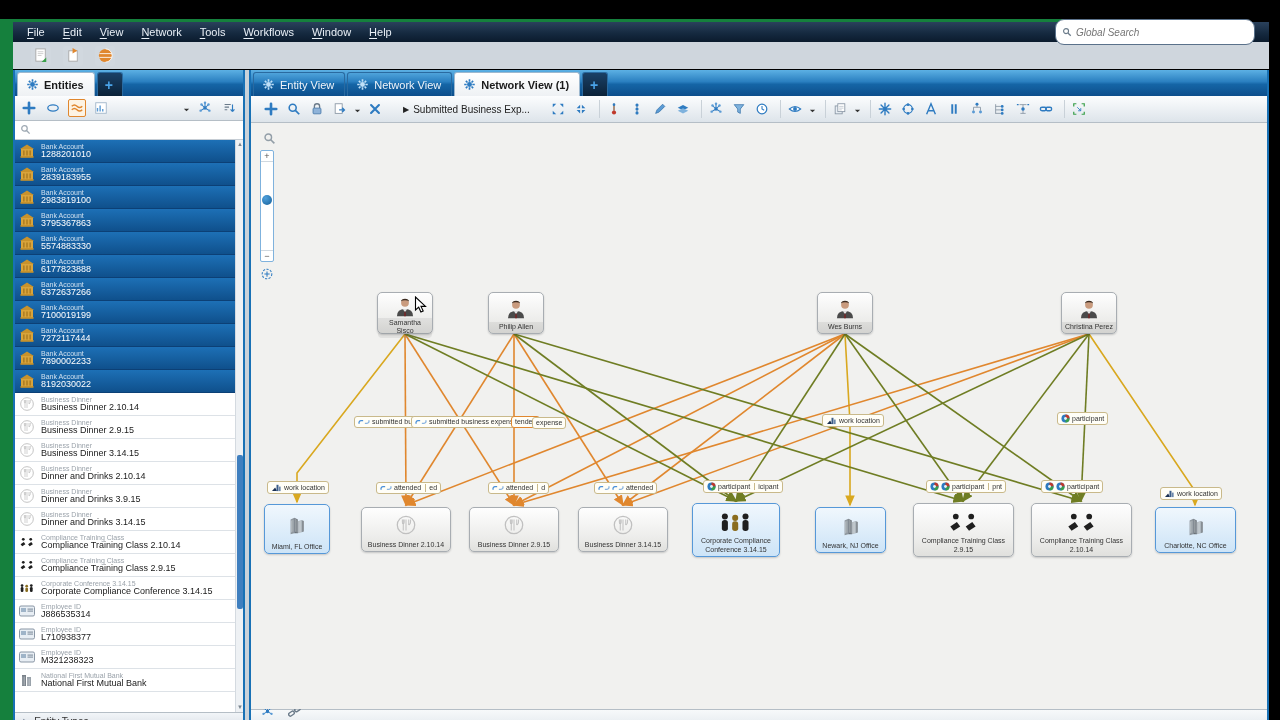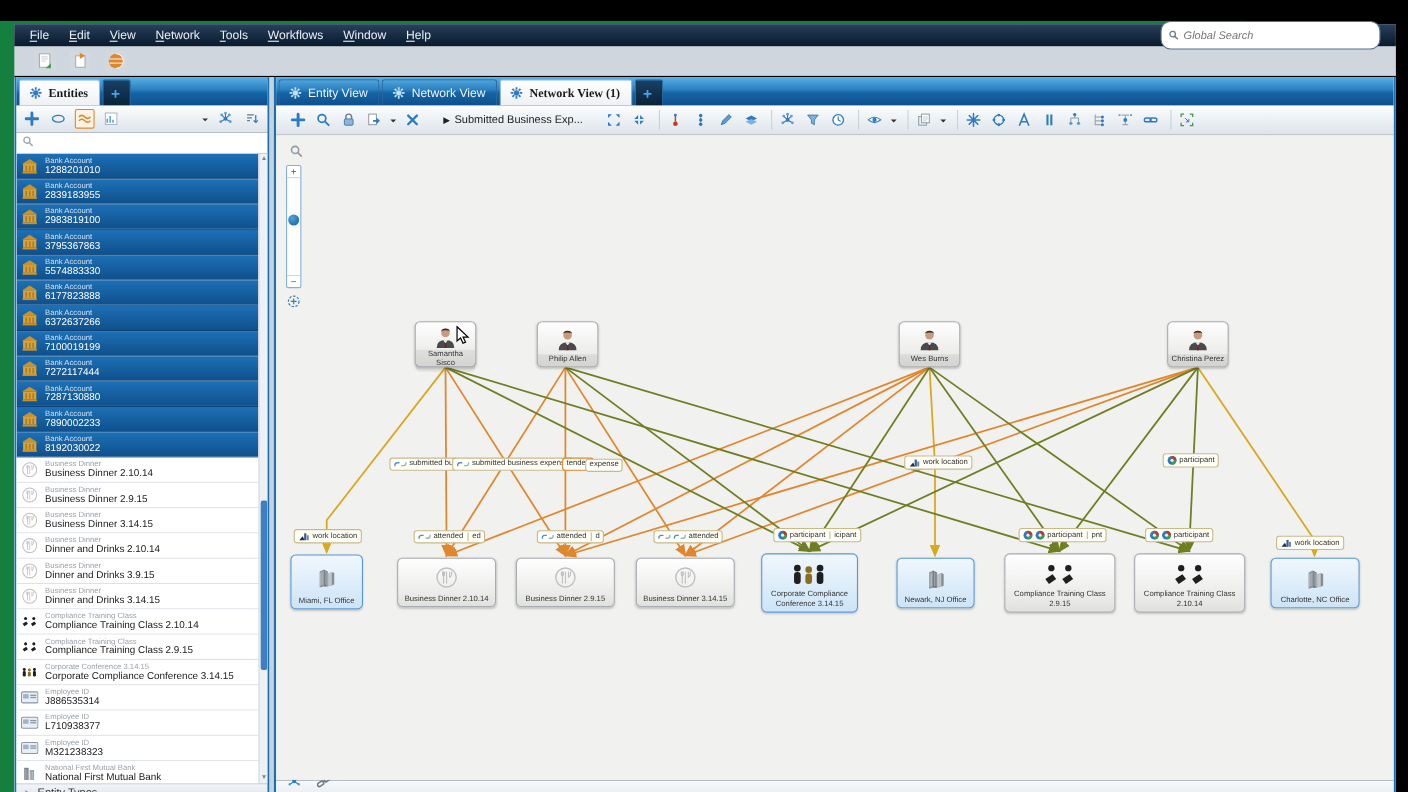--- a/index.html
+++ b/index.html
@@ -34,21 +34,21 @@
 
   
   .sidebar { width:232px; flex:0 0 auto; display:flex; flex-direction:column;
              border:2px solid #1871b5; border-top:none; background:#fff; }
   .tabbar { height:26px; background:linear-gradient(180deg,#5cb0e4 0%,#2a7fc0 45%,#1565a6 55%,#0d4f8c 100%);
             display:flex; align-items:flex-end; padding-left:2px; flex:0 0 auto; }
   .tab { display:flex; align-items:center; gap:5px; font-size:11px; padding:4px 10px 4px 8px;
          border-radius:3px 3px 0 0; margin-right:2px; height:24px; cursor:default; }
   .tab .icon svg { width:13px; height:13px; display:block; }
   .tab.active { background:linear-gradient(180deg,#ffffff,#eef1f4); color:#1a1a1a; font-weight:bold;
-                border:1px solid #9db8cf; border-bottom:none;font-family:Liberation Serif, serif; }
+                border:1px solid #9db8cf; border-bottom:none; }
   .tab.dark { background:linear-gradient(180deg,#143túl 0,#0b2238 0),linear-gradient(180deg,#1a4066 0%,#0b2238 100%);
               color:#f0f5fa; border:1px solid #2a6aa0; border-bottom:none; }
   .tab.plus { width:26px; justify-content:center;
               background:linear-gradient(180deg,#1a4066 0%,#0b2238 100%); border:1px solid #2a6aa0; border-bottom:none; }
   .tab.plus span { color:#4aa3e8; font-weight:bold; font-size:14px; line-height:10px; }
 
   .side-toolbar { height:25px; background:linear-gradient(180deg,#fcfdfe,#dde4ea);
                   border-bottom:1px solid #b5bec6; display:flex; align-items:center;
                   padding:0 5px; gap:6px; flex:0 0 auto; }
   .tbtn { width:18px; height:18px; display:flex; align-items:center; justify-content:center; border-radius:2px; }
@@ -410,36 +410,20 @@
                     <rect x="2" y="6" width="12" height="7" fill="#d9a43b"></rect>
                     <rect x="4" y="7.5" width="1.6" height="5" fill="#b07f22"></rect>
                     <rect x="7.2" y="7.5" width="1.6" height="5" fill="#b07f22"></rect>
                     <rect x="10.4" y="7.5" width="1.6" height="5" fill="#b07f22"></rect>
                     <rect x="1.5" y="13" width="13" height="1.8" fill="#c8922c"></rect>
                   </svg>
                 </span>
                 <span class="ent-text">
                   <span class="ent-type">Bank Account</span>
                   <span class="ent-name">7272117444</span>
-                </span>
-              </div>
-              <div class="ent-row sel">
-                <span class="ent-icon">
-                  <svg viewBox="0 0 16 16">
-                    <path d="M1 6L8 1.5 15 6z" fill="#c8922c"></path>
-                    <rect x="2" y="6" width="12" height="7" fill="#d9a43b"></rect>
-                    <rect x="4" y="7.5" width="1.6" height="5" fill="#b07f22"></rect>
-                    <rect x="7.2" y="7.5" width="1.6" height="5" fill="#b07f22"></rect>
-                    <rect x="10.4" y="7.5" width="1.6" height="5" fill="#b07f22"></rect>
-                    <rect x="1.5" y="13" width="13" height="1.8" fill="#c8922c"></rect>
-                  </svg>
-                </span>
-                <span class="ent-text">
-                  <span class="ent-type">Bank Account</span>
-                  <span class="ent-name">7287130880</span>
                 </span>
               </div>
               <div class="ent-row sel">
                 <span class="ent-icon">
                   <svg viewBox="0 0 16 16">
                     <path d="M1 6L8 1.5 15 6z" fill="#c8922c"></path>
                     <rect x="2" y="6" width="12" height="7" fill="#d9a43b"></rect>
                     <rect x="4" y="7.5" width="1.6" height="5" fill="#b07f22"></rect>
                     <rect x="7.2" y="7.5" width="1.6" height="5" fill="#b07f22"></rect>
                     <rect x="10.4" y="7.5" width="1.6" height="5" fill="#b07f22"></rect>

